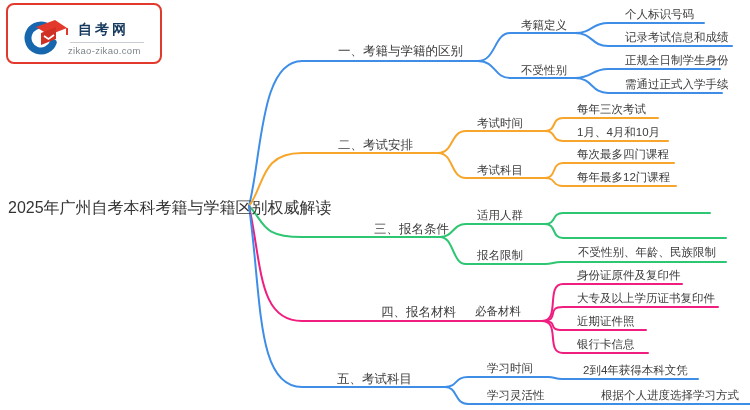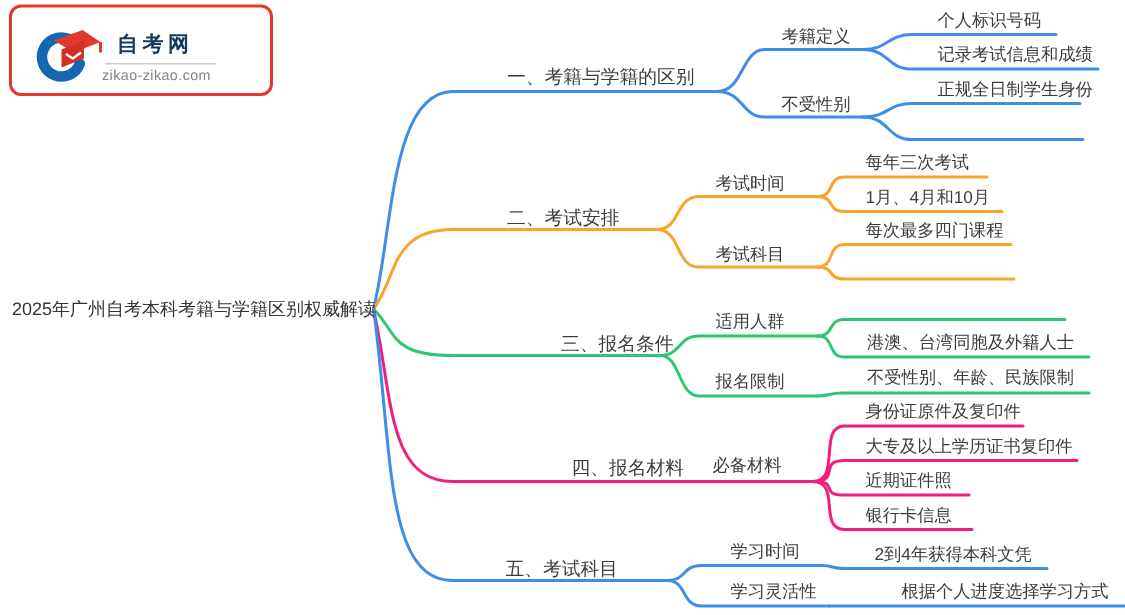--- a/index.html
+++ b/index.html
@@ -4,24 +4,24 @@
 <style>
   html,body{margin:0;padding:0;background:#fff;}
   .stage{
     position:relative;width:750px;height:410px;background:#ffffff;overflow:hidden;
     font-family:"Liberation Sans","DejaVu Sans",sans-serif;color:#3c3c3c;
   }
   .wires{position:absolute;left:0;top:0;}
   .node{position:absolute;white-space:nowrap;font-size:11.5px;line-height:1.2;color:#3c3c3c;}
   .lvl1{font-size:12.5px;}
   .root-title{
-    position:absolute;left:8px;top:198px;width:242px;font-size:12px;
+    position:absolute;left:8px;top:198px;width:242px;font-size:16px;
     color:#343434;white-space:nowrap;letter-spacing:0px;
   }
-  .logo{position:absolute;left:6px;top:3px;width:176px;height:61px;
+  .logo{position:absolute;left:6px;top:3px;width:156px;height:61px;
     border:2px solid #e3392c;border-radius:8px;box-sizing:border-box;}
   .logo-icon{position:absolute;left:16px;top:10px;}
   .logo-name{position:absolute;left:70px;top:16px;font-size:14px;font-weight:bold;
     color:#163a5e;letter-spacing:3px;}
   .logo-rule{position:absolute;left:62px;top:37px;width:74px;height:1px;background:#c9ced4;}
   .logo-url{position:absolute;left:60px;top:40px;font-size:9.5px;color:#7d8388;letter-spacing:.3px;}
 </style>
 </head>
 <body>
 
@@ -89,32 +89,33 @@
   </div>
 
   <div class="root-title">2025年广州自考本科考籍与学籍区别权威解读</div>
 
   <div class="node lvl1" style="left:338px;top:44px;">一、考籍与学籍的区别</div>
   <div class="node" style="left:521px;top:19px;">考籍定义</div>
   <div class="node" style="left:521px;top:64px;">不受性别</div>
   <div class="node" style="left:625px;top:8px;">个人标识号码</div>
   <div class="node" style="left:625px;top:31px;">记录考试信息和成绩</div>
   <div class="node" style="left:625px;top:54px;">正规全日制学生身份</div>
+  <div class="node" style="left:625px;top:78px;">需通过正式入学手续</div>
 
   <div class="node lvl1" style="left:338px;top:138px;">二、考试安排</div>
   <div class="node" style="left:477px;top:117px;">考试时间</div>
   <div class="node" style="left:477px;top:164px;">考试科目</div>
   <div class="node" style="left:577px;top:103px;">每年三次考试</div>
   <div class="node" style="left:577px;top:126px;">1月、4月和10月</div>
   <div class="node" style="left:577px;top:148px;">每次最多四门课程</div>
+  <div class="node" style="left:577px;top:171px;">每年最多12门课程</div>
 
   <div class="node lvl1" style="left:337px;top:222px;margin-left:37px;">三、报名条件</div>
   <div class="node" style="left:477px;top:209px;">适用人群</div>
   <div class="node" style="left:477px;top:249px;">报名限制</div>
-  <div class="node" style="left:578px;top:223px;">港澳、台湾同胞及外籍人士</div>
   <div class="node" style="left:578px;top:246px;">不受性别、年龄、民族限制</div>
 
   <div class="node lvl1" style="left:337px;top:305px;margin-left:44px;">四、报名材料</div>
   <div class="node" style="left:475px;top:305px;">必备材料</div>
   <div class="node" style="left:577px;top:292px;">大专及以上学历证书复印件</div>
   <div class="node" style="left:577px;top:269px;">身份证原件及复印件</div>
   <div class="node" style="left:577px;top:315px;">近期证件照</div>
   <div class="node" style="left:577px;top:338px;">银行卡信息</div>
 
   <div class="node lvl1" style="left:337px;top:372px;">五、考试科目</div>

